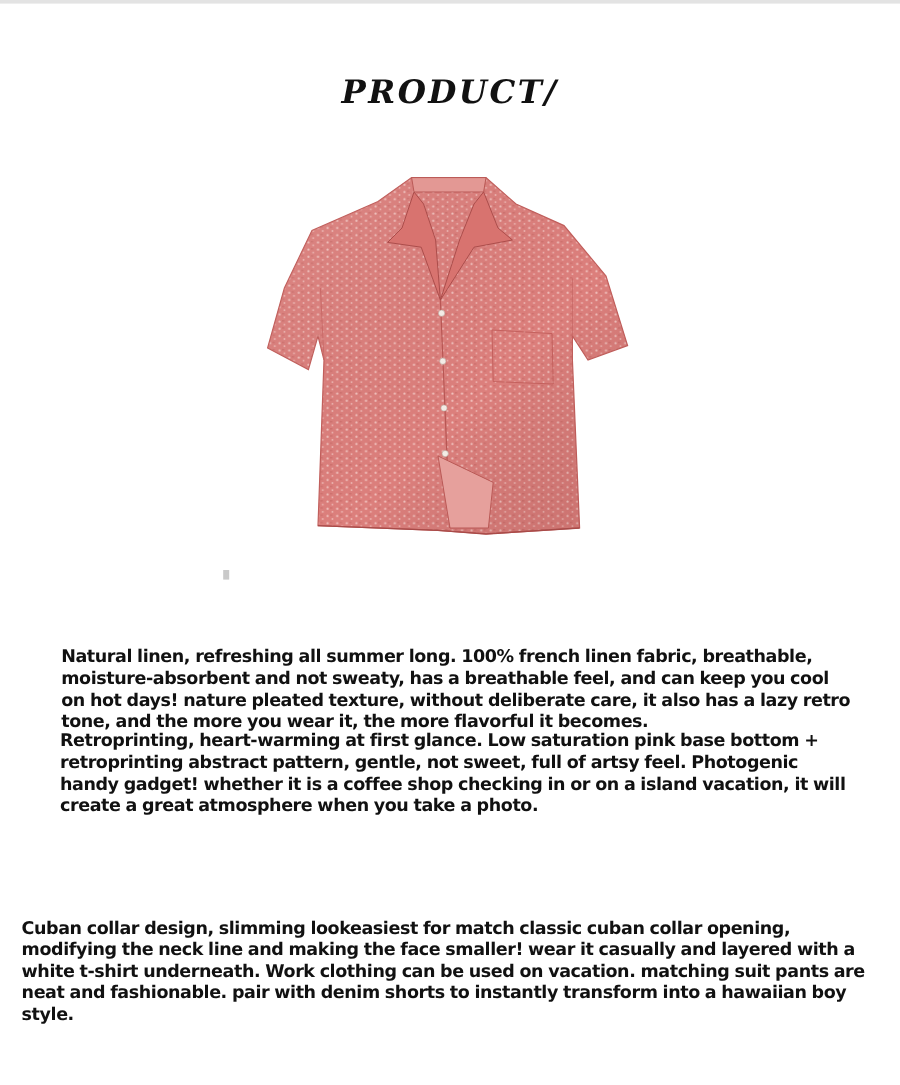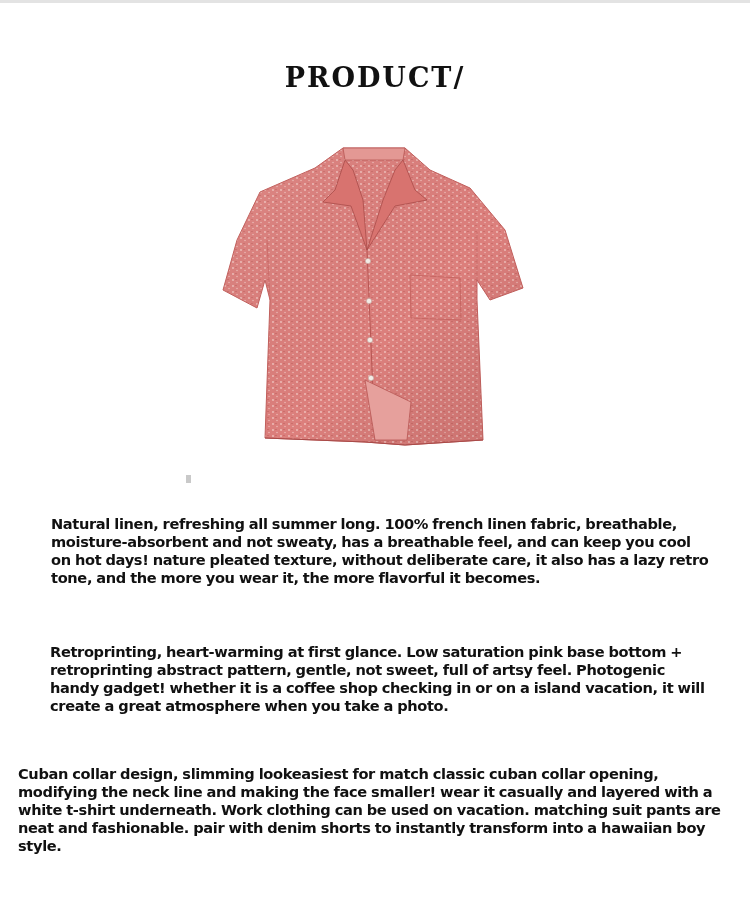--- a/index.html
+++ b/index.html
@@ -14,40 +14,41 @@
     background: #e3e3e3;
   }
   .title {
     position: absolute; left: 0; top: 62px; width: 750px;
     text-align: center;
     font-family: "DejaVu Serif", serif;
     font-weight: bold;
     font-size: 27px;
     letter-spacing: 2px;
     color: #111;
+    font-style: italic;
   }
   .product-image {
     position: absolute; left: 215px; top: 140px; width: 320px; height: 315px;
   }
   .tiny-mark {
     position: absolute; left: 186px; top: 475px; width: 5px; height: 8px;
     background: #c9c9c9;
   }
   .para {
     position: absolute;
     font-family: "DejaVu Sans", sans-serif;
     font-weight: bold;
     font-size: 14.6px;
     line-height: 18px;
     color: #111;
     letter-spacing: -0.35px;
     word-spacing: -0.5px;
   }
-  .p1 { left: 51px; top: 515px; width: 660px; }
-  .p2 { left: 50px; top: 643px; width: 665px; }
+  .p1 { left: 51px; top: 539px; width: 660px; }
+  .p2 { left: 50px; top: 609px; width: 665px; }
   .p3 { left: 18px; top: 765px; width: 716px; }
 </style>
 </head>
 <body>
 
 <div class="top-strip"></div>
 
 <h1 class="title" style="margin:0;">PRODUCT/</h1>
 
 <div class="product-image">

